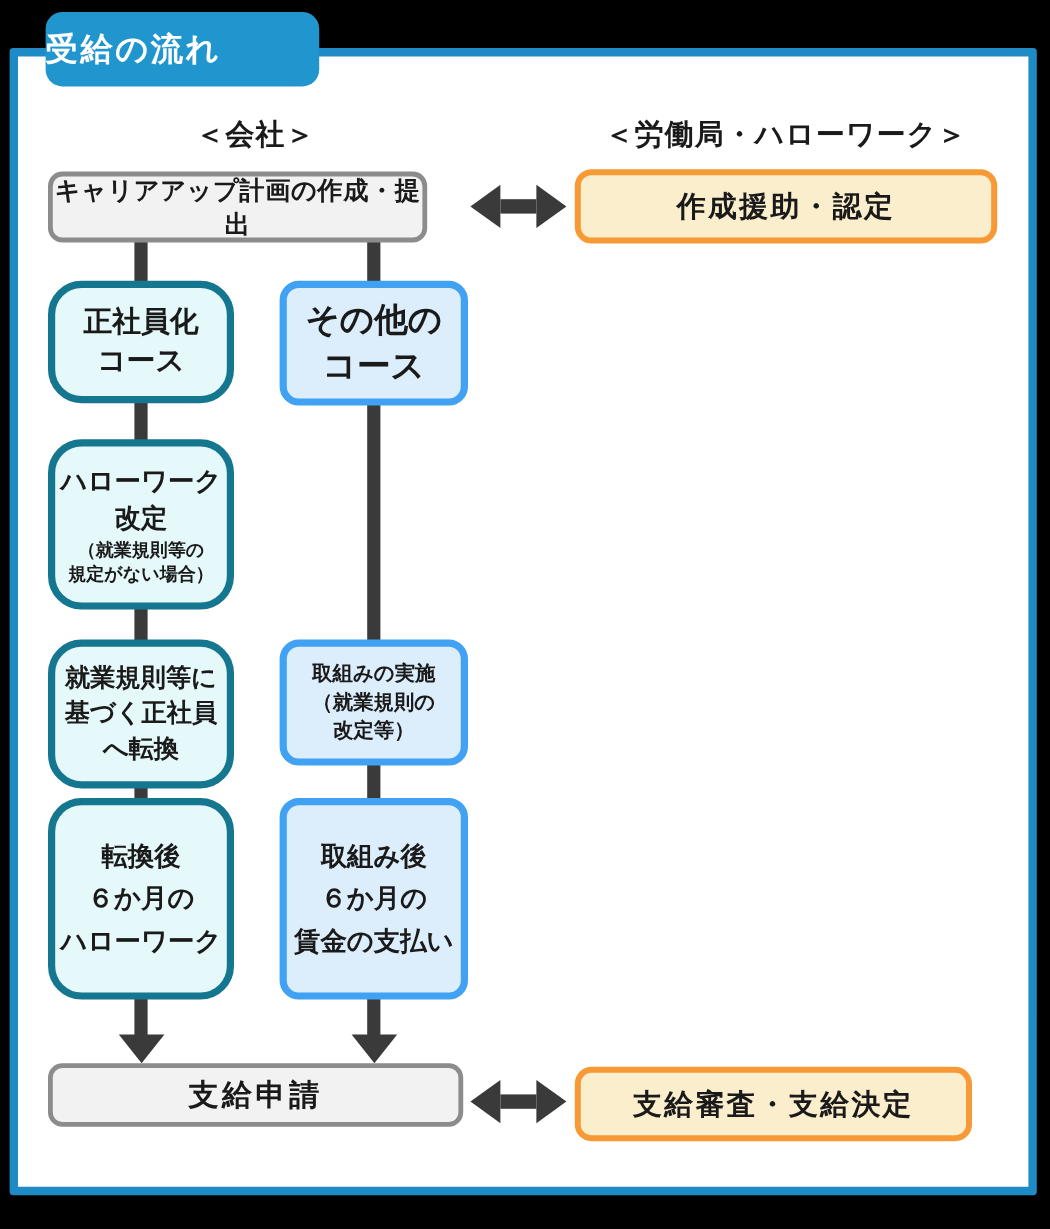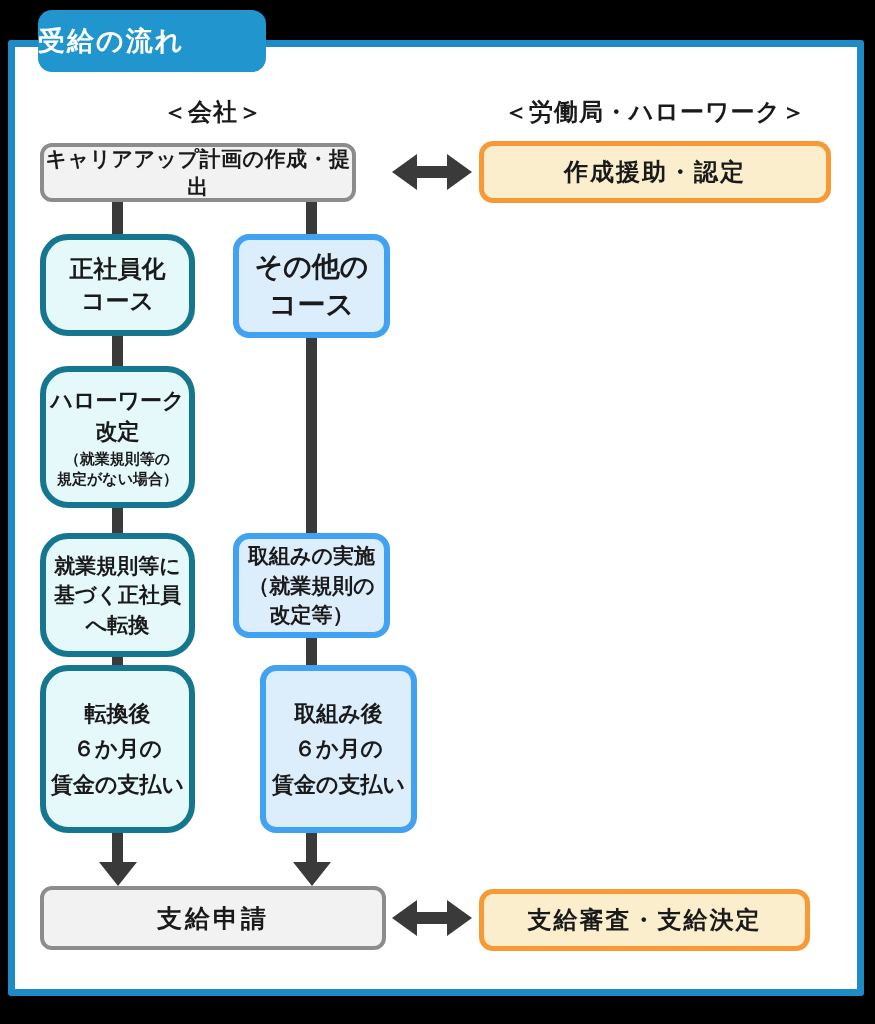--- a/index.html
+++ b/index.html
@@ -38,23 +38,23 @@
 
   .plan-box   { left:40px;  top:143px; width:316px; height:59px;  font-size:21px; letter-spacing:0.5px; }
   .assist-box { left:479px; top:141px; width:352px; height:62px;  font-size:24px; letter-spacing:2px; }
   .l-course   { left:40px;  top:234px; width:155px; height:102px; font-size:24px; line-height:1.35; }
   .r-course   { left:233px; top:234px; width:157px; height:104px; font-size:28px; line-height:1.35; }
   .l-step2    { left:40px;  top:366px; width:155px; height:142px; }
   .l-step2 .main { font-size:22px; line-height:1.4; white-space:pre-line; }
   .l-step2 .sub  { font-size:15px; line-height:1.3; white-space:pre-line; margin-top:2px; }
   .l-step3    { left:40px;  top:533px; width:155px; height:124px; font-size:21px; line-height:1.4; }
   .l-step4    { left:40px;  top:665px; width:155px; height:168px; font-size:22px; line-height:1.6; }
-  .r-step2    { left:233px; top:533px; width:157px; height:105px; font-size:21px; line-height:1.4; }
-  .r-step3    { left:233px; top:665px; width:157px; height:168px; font-size:22px; line-height:1.6;margin-left:27px; }
-  .apply-box  { left:40px;  top:886px; width:346px; height:64px;  font-size:25px; letter-spacing:3px; }
+  .r-step2    { left:233px; top:533px; width:157px; height:105px; font-size:17px; line-height:1.4; }
+  .r-step3    { left:233px; top:665px; width:157px; height:168px; font-size:22px; line-height:1.6; }
+  .apply-box  { left:40px;  top:886px; width:346px; height:53px;  font-size:25px; letter-spacing:3px; }
   .decide-box { left:479px; top:889px; width:331px; height:62px;  font-size:24px; letter-spacing:2px; }
 
   .vbar { position:absolute; width:11px; background:#3a3a3a; z-index:1; }
   .vc-l1 { left:112px; top:198px; height:40px; }
   .vc-r1 { left:306px; top:198px; height:40px; }
   .vc-l2 { left:112px; top:334px; height:36px; }
   .vc-l3 { left:112px; top:504px; height:32px; }
   .vc-l4 { left:112px; top:636px; height:32px; }
   .vc-r2 { left:306px; top:336px; height:200px; }
   .vc-r3 { left:306px; top:636px; height:32px; }
@@ -122,21 +122,21 @@
     <span class="main">ハローワーク
 改定</span>
     <span class="sub">（就業規則等の
 規定がない場合）</span>
   </div>
   <div class="box box-teal l-step3">就業規則等に
 基づく正社員
 へ転換</div>
   <div class="box box-teal l-step4">転換後
 ６か月の
-賃金の支払い</div>
+ハローワーク</div>
 
   <div class="box box-blue r-course">その他の
 コース</div>
   <div class="box box-blue r-step2">取組みの実施
 （就業規則の
 改定等）</div>
   <div class="box box-blue r-step3">取組み後
 ６か月の
 賃金の支払い</div>
 

